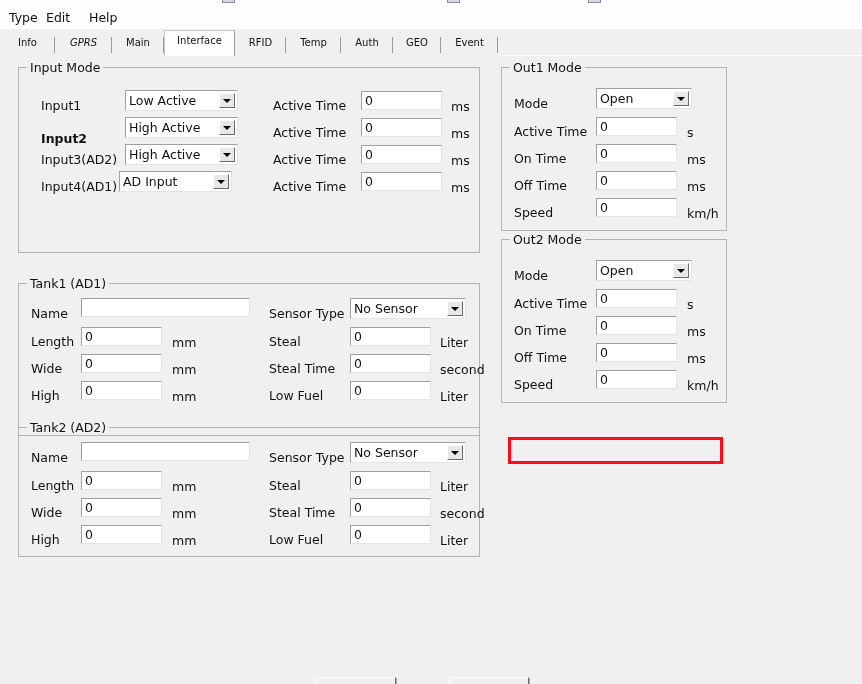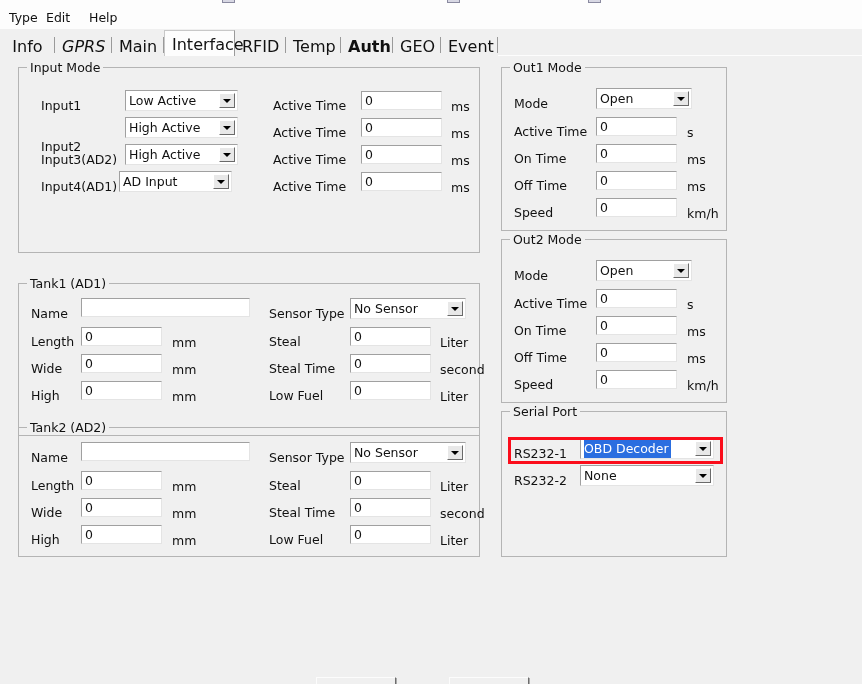--- a/index.html
+++ b/index.html
@@ -46,21 +46,21 @@
     position: absolute; left: 0; top: 30px; width: 862px; height: 26px;
     background: #f0f0f0;
   }
   .tabstrip-baseline {
     position: absolute; left: 0; top: 25px; width: 862px; height: 1px;
     background: #fdfdfd;
   }
   .tab {
     position: absolute; top: 5px; height: 21px;
     background: #f0f0f0;
-    font-size: 16px; color: #111;
+    font-size: 10px; color: #111;
     padding: 2px 7px 0 7px;
     white-space: nowrap; cursor: default;
     text-align: center;
   }
   .tab .tab-sep {
     position: absolute; right: 0; top: 2px; width: 1px; height: 16px;
     background: #9a9a9a;
   }
   .tab.active {
     top: 0px; height: 26px;
@@ -227,21 +227,21 @@
     <span>Interface</span>
   </div>
   <div class="tab" style="left:235px;width:51px;">
     <span>RFID</span>
     <span class="tab-sep"></span>
   </div>
   <div class="tab" style="left:286px;width:55px;">
     <span>Temp</span>
     <span class="tab-sep"></span>
   </div>
-  <div class="tab" style="left:341px;width:52px;font-weight:bold;">
+  <div class="tab" style="left:341px;width:52px;">
     <span>Auth</span>
     <span class="tab-sep"></span>
   </div>
   <div class="tab" style="left:393px;width:48px;">
     <span>GEO</span>
     <span class="tab-sep"></span>
   </div>
   <div class="tab" style="left:441px;width:57px;">
     <span>Event</span>
     <span class="tab-sep"></span>
@@ -255,21 +255,21 @@
 
     <div class="lbl" style="left:22px;top:30px;">Input1</div>
     <div class="combo" style="left:106px;top:22px;width:113px;height:21px;">
       <span class="combo-text">Low Active</span>
       <span class="combo-btn"></span>
     </div>
     <div class="lbl" style="left:254px;top:30px;">Active Time</div>
     <div class="tbox" style="left:342px;top:23px;width:81px;height:19px;">0</div>
     <div class="unit" style="left:432px;top:31px;">ms</div>
 
-    <div class="lbl" style="left:22px;top:71px;">Input2</div>
+    <div class="lbl" style="left:22px;top:63px;font-weight:bold;">Input2</div>
     <div class="combo" style="left:106px;top:49px;width:113px;height:21px;">
       <span class="combo-text">High Active</span>
       <span class="combo-btn"></span>
     </div>
     <div class="lbl" style="left:254px;top:57px;">Active Time</div>
     <div class="tbox" style="left:342px;top:50px;width:81px;height:19px;">0</div>
     <div class="unit" style="left:432px;top:58px;">ms</div>
 
     <div class="lbl" style="left:22px;top:84px;">Input3(AD2)</div>
     <div class="combo" style="left:106px;top:76px;width:113px;height:21px;">
@@ -401,34 +401,19 @@
 
     <div class="lbl" style="left:12px;top:110px;">Off Time</div>
     <div class="tbox" style="left:94px;top:103px;width:81px;height:19px;">0</div>
     <div class="unit" style="left:185px;top:111px;">ms</div>
 
     <div class="lbl" style="left:12px;top:137px;">Speed</div>
     <div class="tbox" style="left:94px;top:130px;width:81px;height:19px;">0</div>
     <div class="unit" style="left:185px;top:138px;">km/h</div>
   </div>
 
-  <div class="group" style="left:501px;top:355px;width:226px;height:146px;">
-    <div class="group-title">Serial Port</div>
-
-    <div class="lbl" style="left:12px;top:34px;">RS232-1</div>
-    <div class="combo selected" style="left:78px;top:26px;width:134px;height:21px;">
-      <span class="combo-text">OBD Decoder</span>
-      <span class="combo-btn"></span>
-    </div>
-
-    <div class="lbl" style="left:12px;top:61px;">RS232-2</div>
-    <div class="combo" style="left:78px;top:53px;width:134px;height:21px;">
-      <span class="combo-text">None</span>
-      <span class="combo-btn"></span>
-    </div>
-  </div>
 
   <div class="pbtn" style="left:316px;top:583px;width:80px;height:26px;">Read</div>
   <div class="pbtn" style="left:449px;top:583px;width:80px;height:26px;">Write</div>
 
 </div>
 
 <div class="annot-rect" style="left:508px;top:437px;width:215px;height:27px;"></div>
 
 </body></html>

